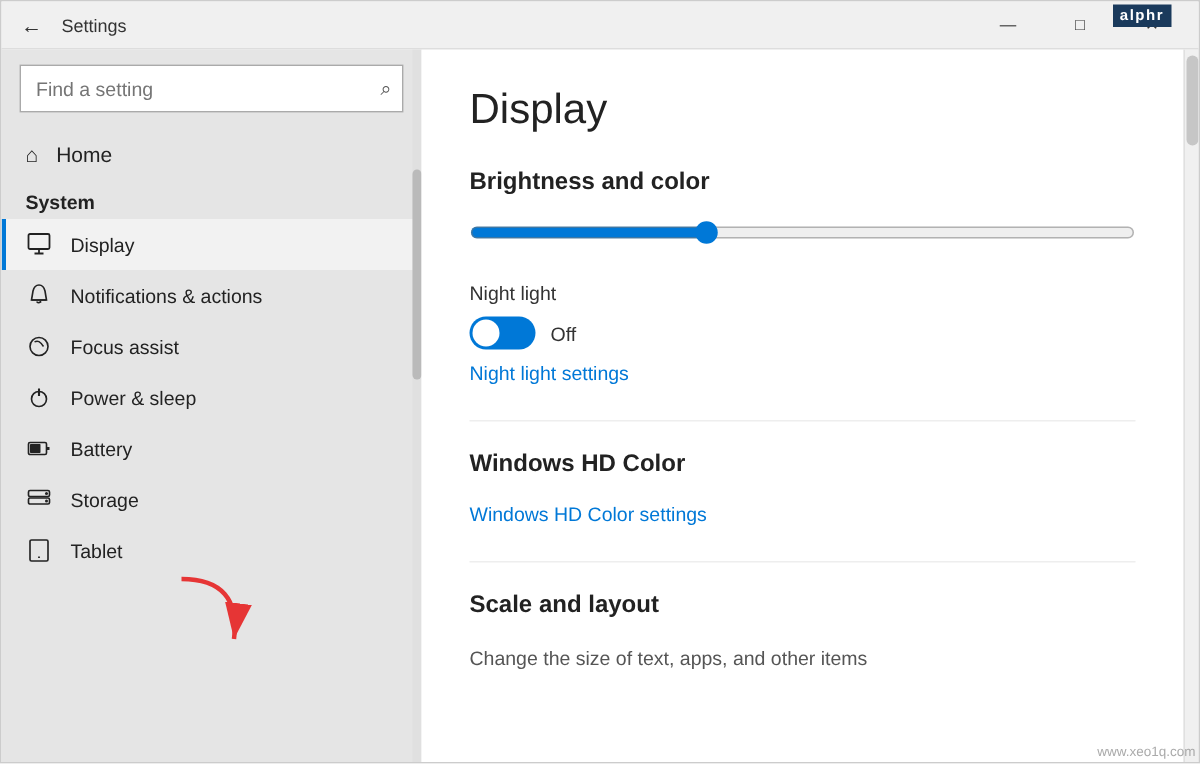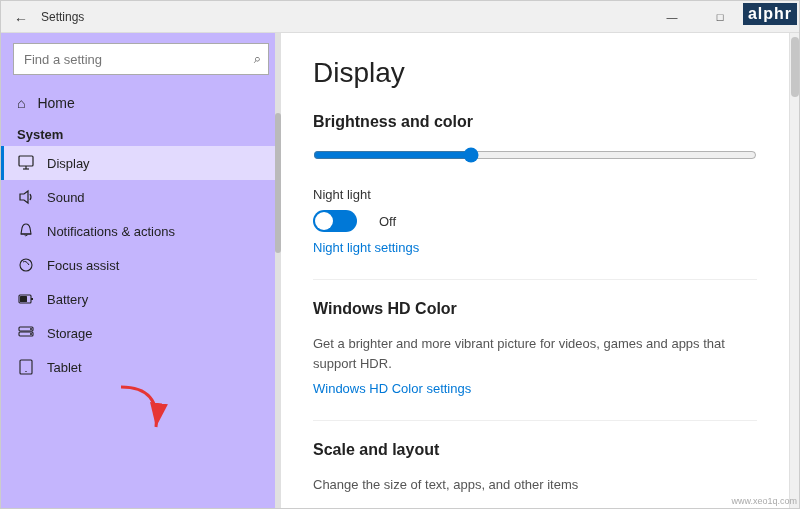--- a/index.html
+++ b/index.html
@@ -74,21 +74,21 @@
     
     .main-layout {
       display: flex;
       flex: 1;
       overflow: hidden;
     }
 
     
     .sidebar {
       width: 280px;
-      background: #c4b5fd;
+      background: #e5e5e5;
       display: flex;
       flex-direction: column;
       flex-shrink: 0;
       position: relative;
     }
 
     .sidebar-search {
       margin: 10px 12px;
       position: relative;
     }
@@ -183,21 +183,21 @@
 
     
     .slider-container {
       margin-bottom: 20px;
     }
 
     
     .toggle-row {
       display: flex;
       align-items: center;
-      gap: 22px;
+      gap: 10px;
       margin-bottom: 8px;
     }
 
     .toggle {
       width: 44px;
       height: 22px;
       background: #0078d7;
       border-radius: 11px;
       position: relative;
       cursor: pointer;
@@ -251,24 +251,24 @@
       position: absolute;
       bottom: 62px;
       left: 100px;
       pointer-events: none;
     }
 
     
     .watermark-topright {
       position: absolute;
       top: 2px;
-      right: 2px;
+      right: 18px;
       background: #1a3a5c;
       color: #fff;
-      font-size: 16px;
+      font-size: 10px;
       padding: 2px 5px;
       font-weight: bold;
       letter-spacing: 1px;
       z-index: 10;
     }
 
     .watermark-bottomright {
       position: absolute;
       bottom: 2px;
       right: 2px;
@@ -329,44 +329,44 @@
               <rect x="1" y="1" width="14" height="10" rx="1" fill="none" stroke="#222" stroke-width="1.2"></rect>
               <line x1="5" y1="14" x2="11" y2="14" stroke="#222" stroke-width="1.2"></line>
               <line x1="8" y1="11" x2="8" y2="14" stroke="#222" stroke-width="1.2"></line>
             </svg>
           </span>
           <span>Display</span>
         </div>
         <div class="nav-item">
           <span class="nav-icon">
             <svg width="16" height="16" viewBox="0 0 16 16" fill="none">
-              <polygon points="2,5 6,5 10,2 10,14 6,11 2,11" fill="none" stroke="#222" stroke-width="1.2"></polygon>
-              <path d="M12,5 Q14,8 12,11" stroke="#222" stroke-width="1.2" fill="none"></path>
-            </svg>
-          </span>
-          <span>Sound</span>
-        </div>
-        <div class="nav-item">
-          <span class="nav-icon">
-            <svg width="16" height="16" viewBox="0 0 16 16" fill="none">
               <path d="M8,1 Q11,1 12,5 L13,11 H3 L4,5 Q5,1 8,1Z" stroke="#222" stroke-width="1.1" fill="none"></path>
               <line x1="3" y1="11" x2="13" y2="11" stroke="#222" stroke-width="1.1"></line>
               <path d="M6.5,12 Q7,13.5 9.5,12" stroke="#222" stroke-width="1" fill="none"></path>
             </svg>
           </span>
           <span>Notifications &amp; actions</span>
         </div>
         <div class="nav-item">
           <span class="nav-icon">
             <svg width="16" height="16" viewBox="0 0 16 16" fill="none">
               <circle cx="8" cy="8" r="6" stroke="#222" stroke-width="1.1"></circle>
               <path d="M5,5 Q8,3 11,8" stroke="#222" stroke-width="1" fill="none"></path>
             </svg>
           </span>
           <span>Focus assist</span>
+        </div>
+        <div class="nav-item">
+          <span class="nav-icon">
+            <svg width="16" height="16" viewBox="0 0 16 16" fill="none">
+              <circle cx="8" cy="9" r="5" stroke="#222" stroke-width="1.1"></circle>
+              <line x1="8" y1="2" x2="8" y2="7" stroke="#222" stroke-width="1.4"></line>
+            </svg>
+          </span>
+          <span>Power &amp; sleep</span>
         </div>
         <div class="nav-item">
           <span class="nav-icon">
             <svg width="16" height="16" viewBox="0 0 16 16" fill="none">
               <rect x="1" y="4" width="12" height="8" rx="1" stroke="#222" stroke-width="1.1"></rect>
               <rect x="13" y="7" width="2" height="2" fill="#222"></rect>
               <rect x="2" y="5" width="7" height="6" fill="#222" rx="0.5"></rect>
             </svg>
           </span>
           <span>Battery</span>
@@ -426,21 +426,20 @@
           <div class="toggle-thumb"></div>
         </div>
         <span class="toggle-label">Off</span>
       </div>
 
       <a class="link-text">Night light settings</a>
 
       <hr class="divider">
 
       <h2 class="section-title">Windows HD Color</h2>
-      <p class="section-desc">Get a brighter and more vibrant picture for videos, games and apps that support HDR.</p>
       <a class="link-text">Windows HD Color settings</a>
 
       <hr class="divider">
 
       <h2 class="section-title">Scale and layout</h2>
       <p class="section-desc">Change the size of text, apps, and other items</p>
     </div>
 
     <div style="width:10px;background:#f0f0f0;border-left:1px solid #e0e0e0;position:relative;flex-shrink:0;">
       <div style="width:8px;height:60px;background:#bbb;border-radius:4px;margin:4px auto;opacity:0.8;"></div>

